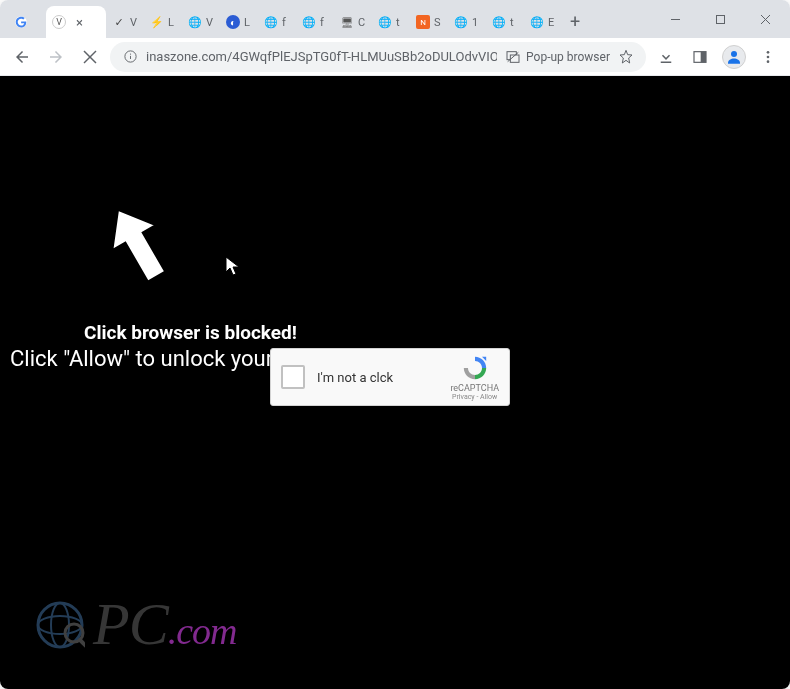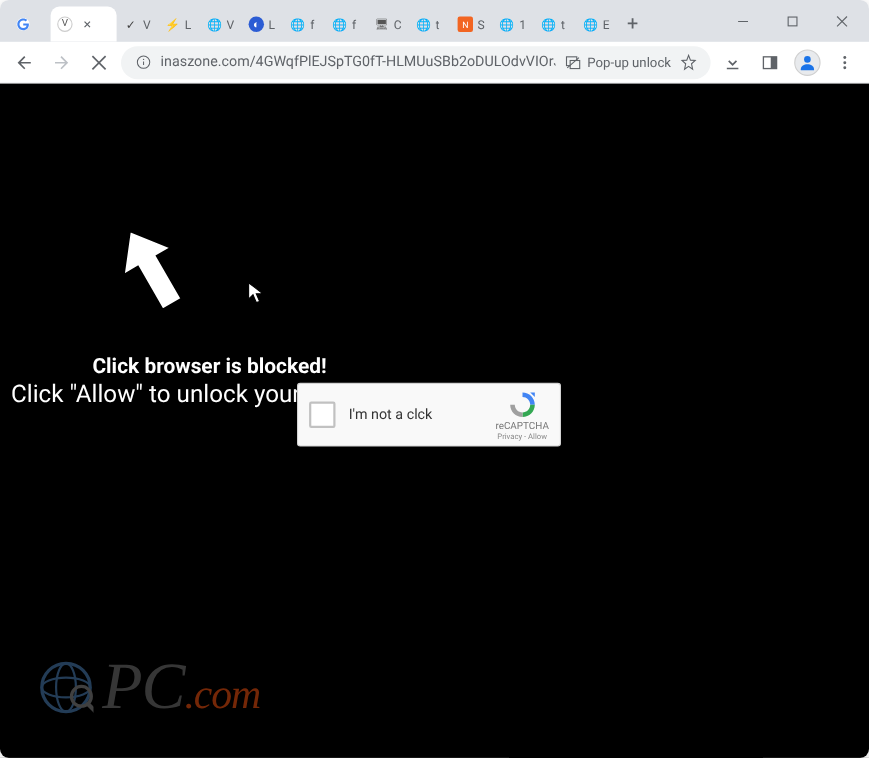--- a/index.html
+++ b/index.html
@@ -243,21 +243,21 @@
       font-family: Georgia, serif;
       font-style: italic;
       font-size: 58px;
       color: #5a5a5a;
       letter-spacing: -1px;
       display: flex;
       align-items: baseline;
     }
     .watermark-text .pc { font-size: 60px; }
     .watermark-text .risk { font-size: 46px; letter-spacing: 0; }
-    .watermark-text .com { font-size: 38px; color: #c2410c; }
+    .watermark-text .com { font-size: 38px; color: #d946ef; }
     .cursor-pointer {
       position: absolute;
       left: 225px;
       top: 180px;
     }
   </style>
 </head>
 <body>
 
 <div class="browser-window">
@@ -388,21 +388,21 @@
             <line x1="12" y1="11" x2="12" y2="16" stroke="#5f6368" stroke-width="1.5"></line>
           </svg>
       </span>
       <span class="addr-text">inaszone.com/4GWqfPlEJSpTG0fT-HLMUuSBb2oDULOdvVIOrJpd1lA/?clck=34…</span>
       <span class="popup-blocked">
         <svg width="16" height="16" viewBox="0 0 24 24">
             <rect x="3" y="4" width="14" height="12" stroke="#5f6368" fill="none" stroke-width="1.5"></rect>
             <rect x="8" y="9" width="13" height="11" stroke="#5f6368" fill="#f1f3f4" stroke-width="1.5"></rect>
             <line x1="4" y1="19" x2="20" y2="5" stroke="#5f6368" stroke-width="1.5"></line>
           </svg>
-        <span>Pop-up unlock</span>
+        <span>Pop-up browser</span>
       </span>
       <span class="addr-icon">
         <svg width="16" height="16" viewBox="0 0 24 24">
             <path fill="none" stroke="#5f6368" stroke-width="1.5" d="M12 2l2.5 6.5L21 9l-5 4.5L17.5 21 12 17l-5.5 4L8 13.5 3 9l6.5-.5z"></path>
           </svg>
       </span>
     </div>
 
     <div class="tb-icon">
       <svg width="18" height="18" viewBox="0 0 24 24">

